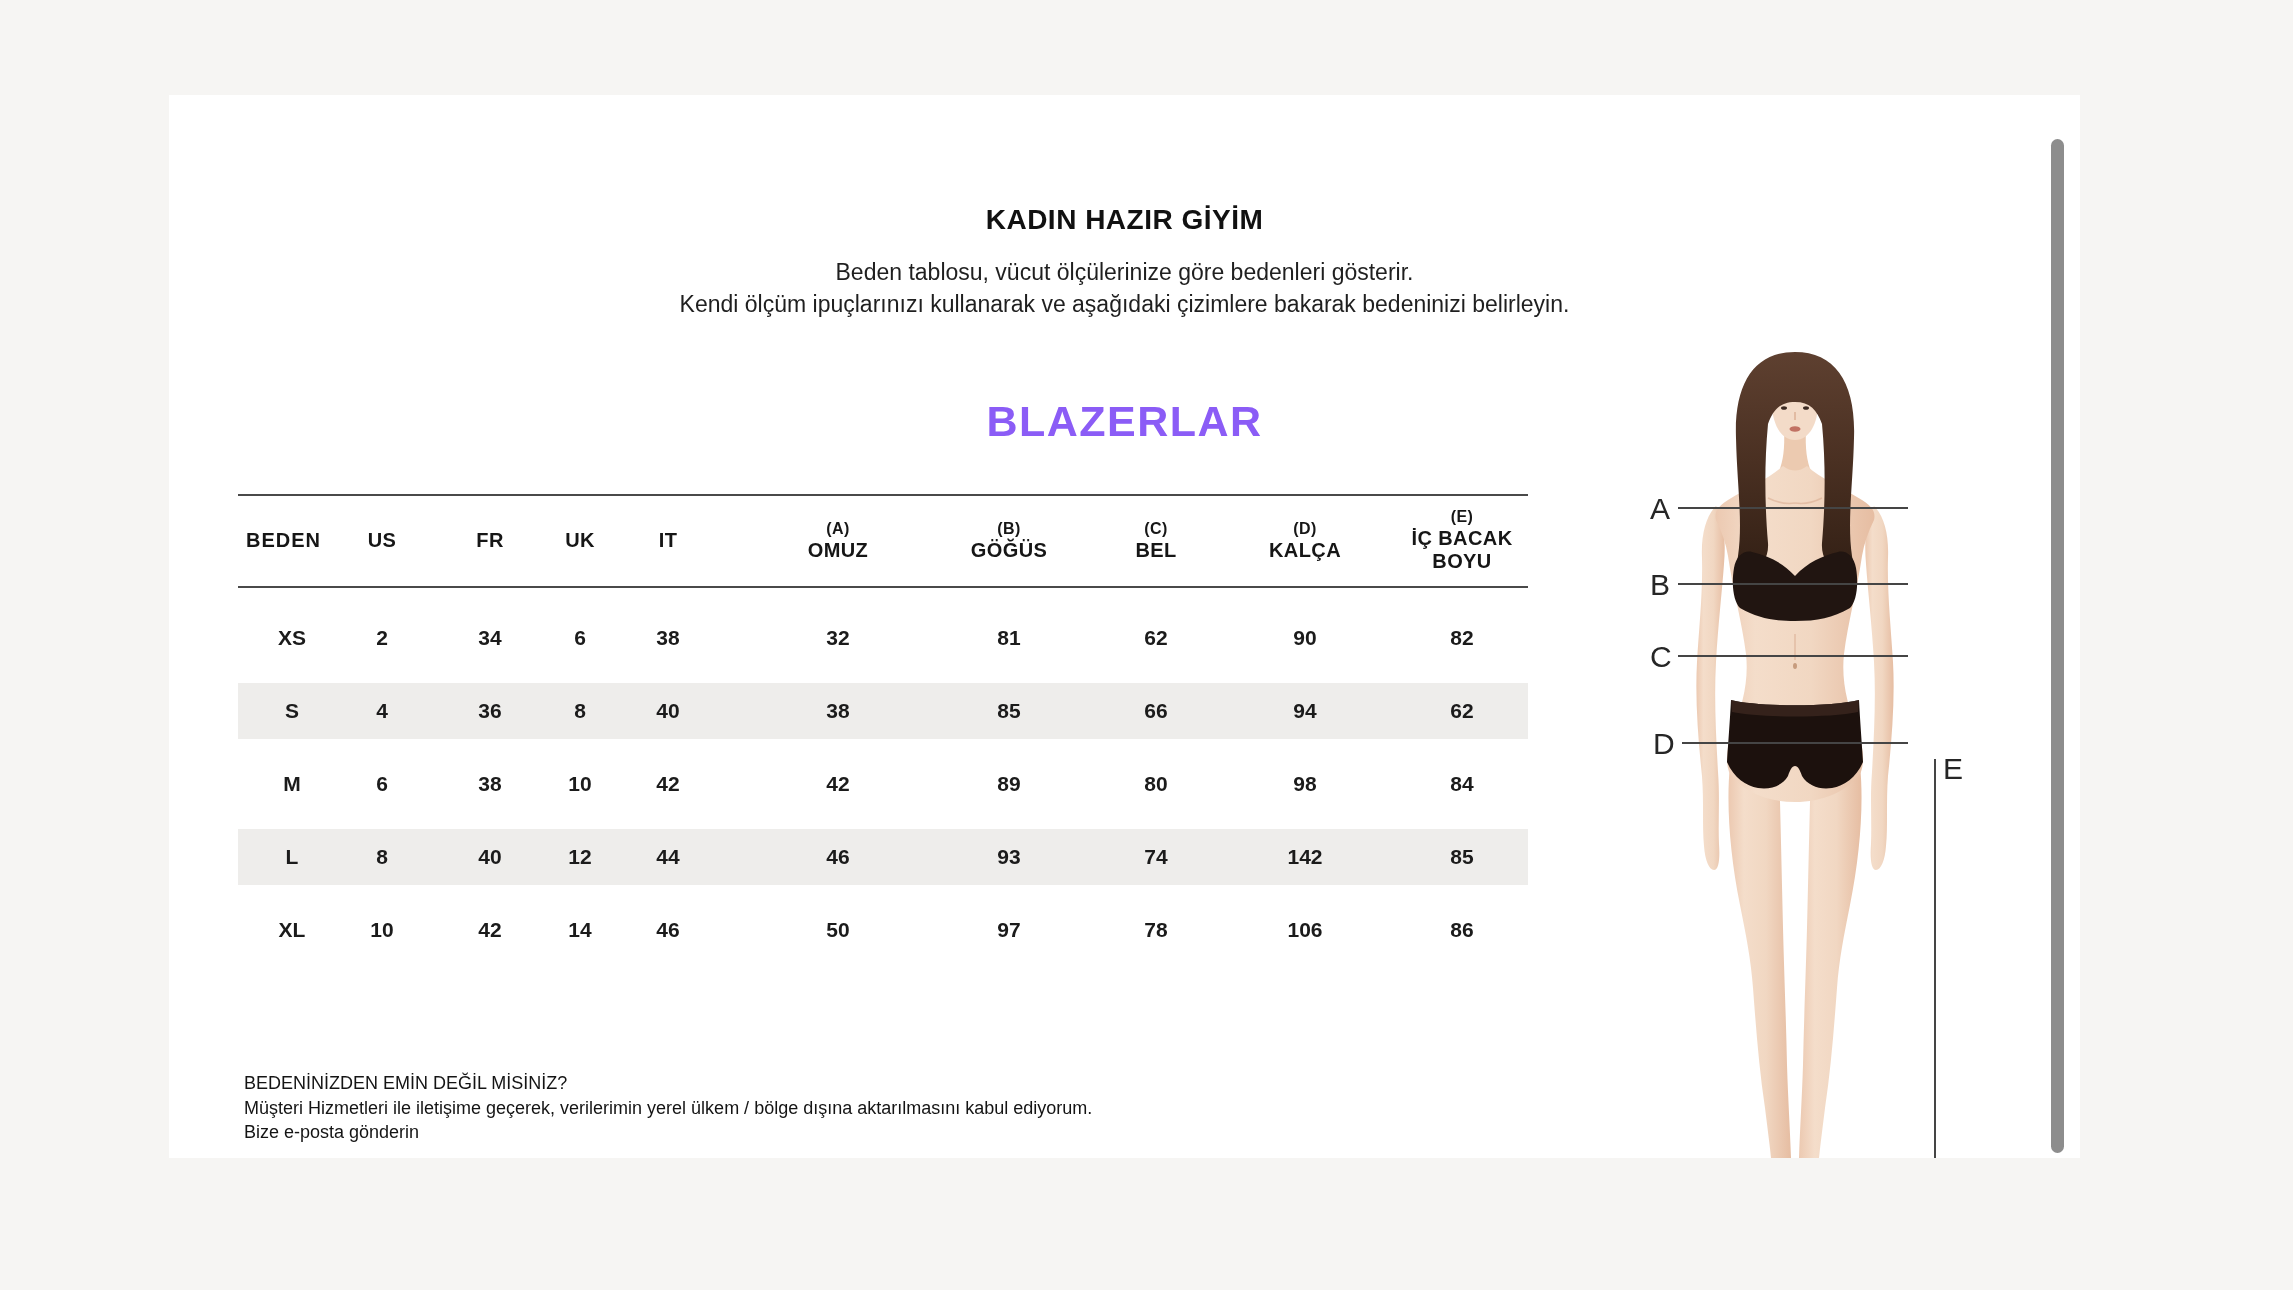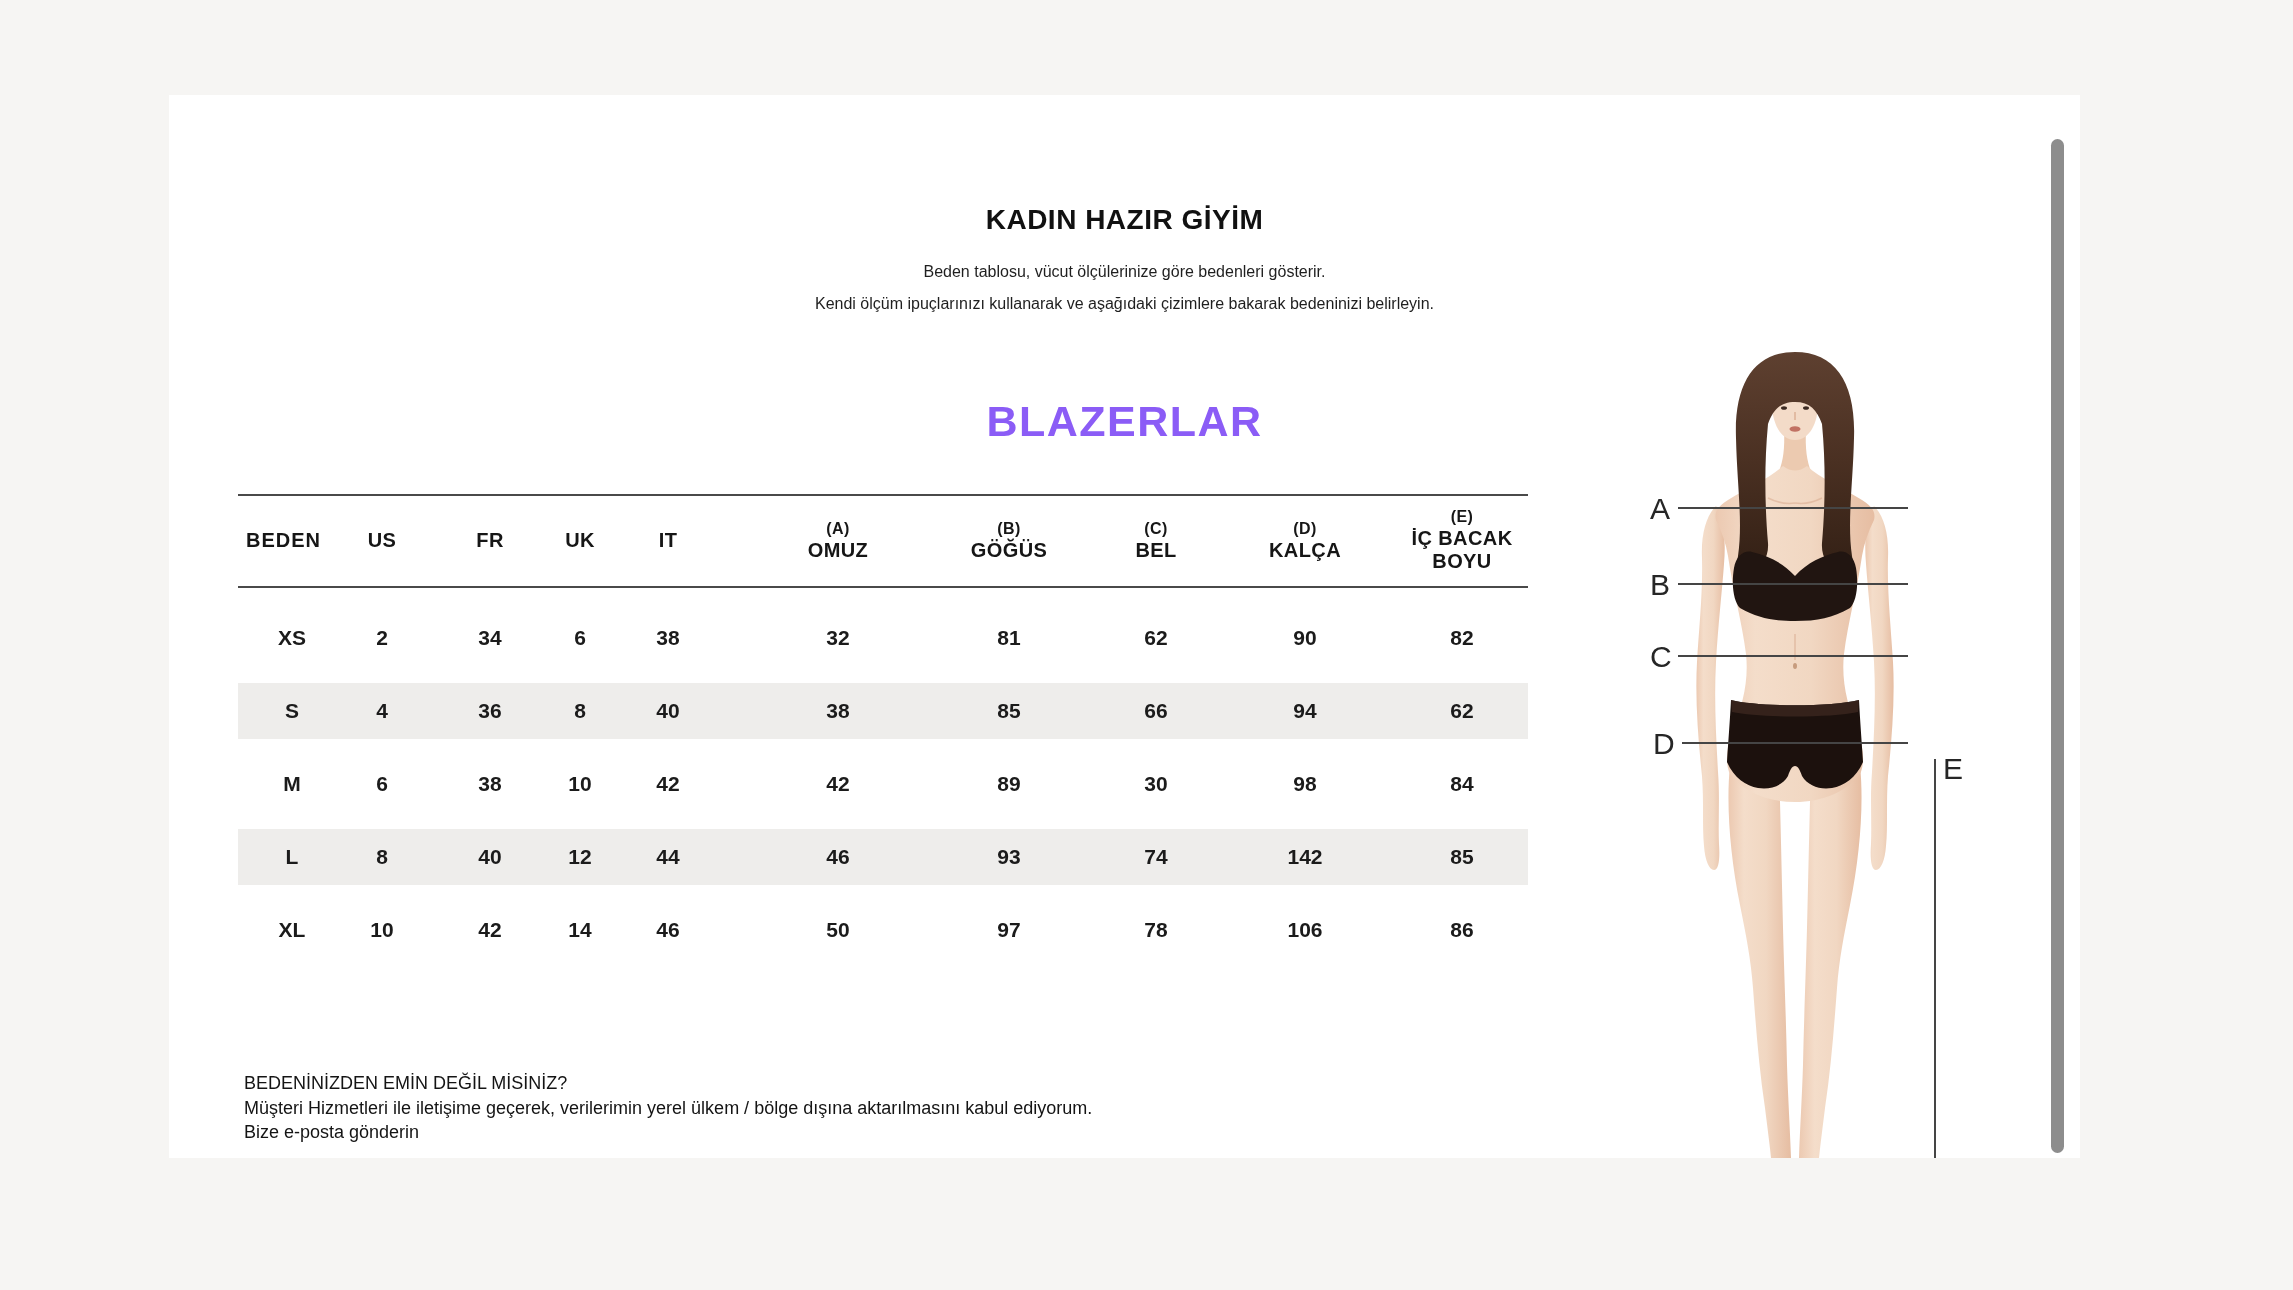--- a/index.html
+++ b/index.html
@@ -19,21 +19,21 @@
   }
   .panel-top .ptitle{
     font-size:19px;font-weight:bold;letter-spacing:.8px;line-height:40px;color:#161616;
   }
   .main-title{
     position:absolute;top:109px;left:0;width:100%;text-align:center;
     font-size:28px;font-weight:bold;letter-spacing:.5px;color:#111;
   }
   .subtitle{
     position:absolute;top:161px;left:0;width:100%;text-align:center;
-    font-size:16px;line-height:32px;color:#1f1f1f;
+    font-size:23px;line-height:32px;color:#1f1f1f;
   }
   .section-title{
     position:absolute;top:302px;left:0;width:100%;text-align:center;
     font-size:43px;font-weight:bold;letter-spacing:1.5px;color:#8b5cf6;
   }
   
   .size-table{
     position:absolute;left:69px;top:399px;width:1290px;
     border-top:2px solid #4a4a4a;
   }
@@ -143,21 +143,21 @@
         <div class="cell c9">62</div>
       </div>
       <div class="trow">
         <div class="cell c0">M</div>
         <div class="cell c1">6</div>
         <div class="cell c2">38</div>
         <div class="cell c3">10</div>
         <div class="cell c4">42</div>
         <div class="cell c5">42</div>
         <div class="cell c6">89</div>
-        <div class="cell c7">30</div>
+        <div class="cell c7">80</div>
         <div class="cell c8">98</div>
         <div class="cell c9">84</div>
       </div>
       <div class="trow alt">
         <div class="cell c0">L</div>
         <div class="cell c1">8</div>
         <div class="cell c2">40</div>
         <div class="cell c3">12</div>
         <div class="cell c4">44</div>
         <div class="cell c5">46</div>

